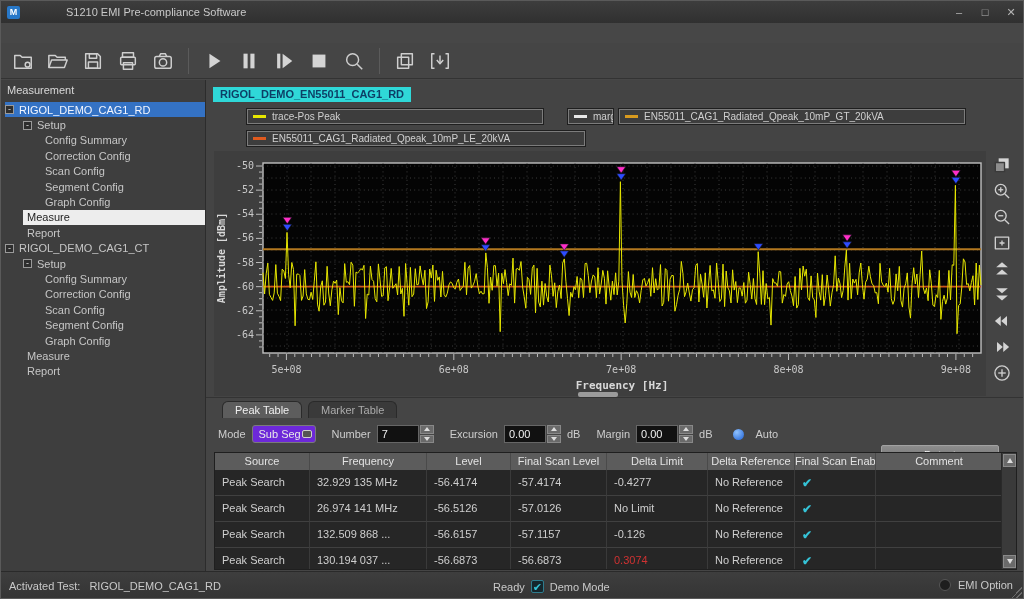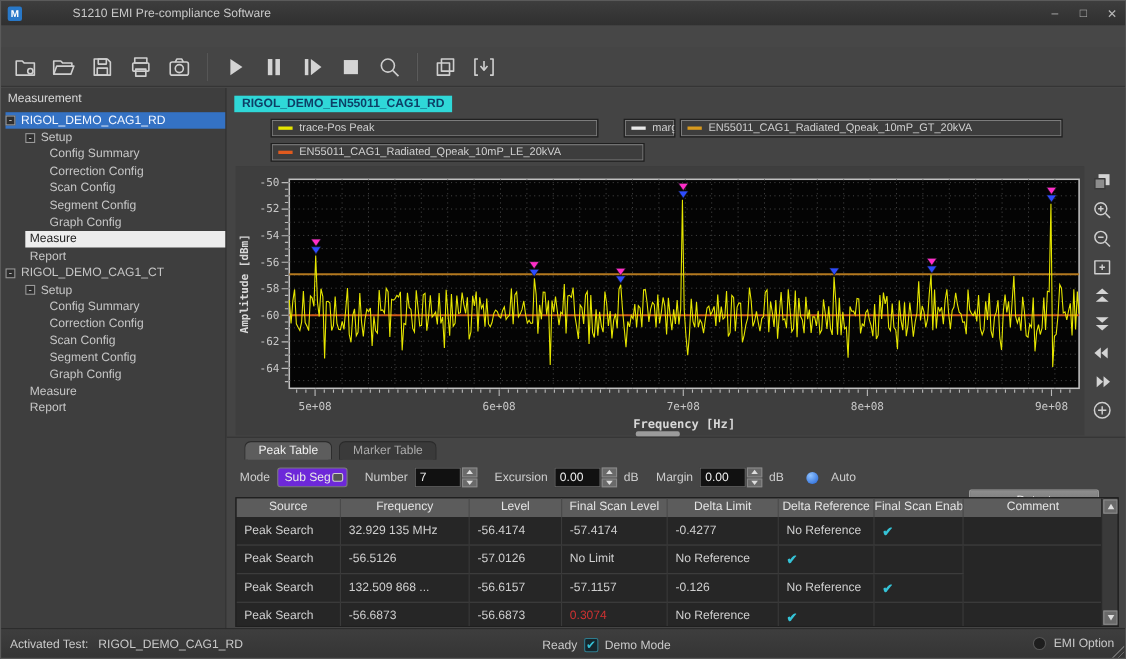--- a/index.html
+++ b/index.html
@@ -569,39 +569,41 @@
               <div class="td">32.929 135 MHz</div>
               <div class="td">-56.4174</div>
               <div class="td">-57.4174</div>
               <div class="td">-0.4277</div>
               <div class="td">No Reference</div>
               <div class="td"><span class="chk">✔</span></div>
               <div class="td"></div>
             </div>
             <div class="tgrid">
               <div class="td">Peak Search</div>
+              <div class="td">26.974 141 MHz</div>
               <div class="td">-56.5126</div>
               <div class="td">-57.0126</div>
               <div class="td">No Limit</div>
               <div class="td">No Reference</div>
               <div class="td"><span class="chk">✔</span></div>
               <div class="td"></div>
             </div>
             <div class="tgrid">
               <div class="td">Peak Search</div>
               <div class="td">132.509 868 ...</div>
               <div class="td">-56.6157</div>
               <div class="td">-57.1157</div>
               <div class="td">-0.126</div>
               <div class="td">No Reference</div>
               <div class="td"><span class="chk">✔</span></div>
               <div class="td"></div>
             </div>
             <div class="tgrid">
               <div class="td">Peak Search</div>
+              <div class="td">130.194 037 ...</div>
               <div class="td">-56.6873</div>
               <div class="td">-56.6873</div>
               <div class="td red">0.3074</div>
               <div class="td">No Reference</div>
               <div class="td"><span class="chk">✔</span></div>
               <div class="td"></div>
             </div>
           </div>
         <div class="vscroll">
           <div class="vsbtn up"></div>

